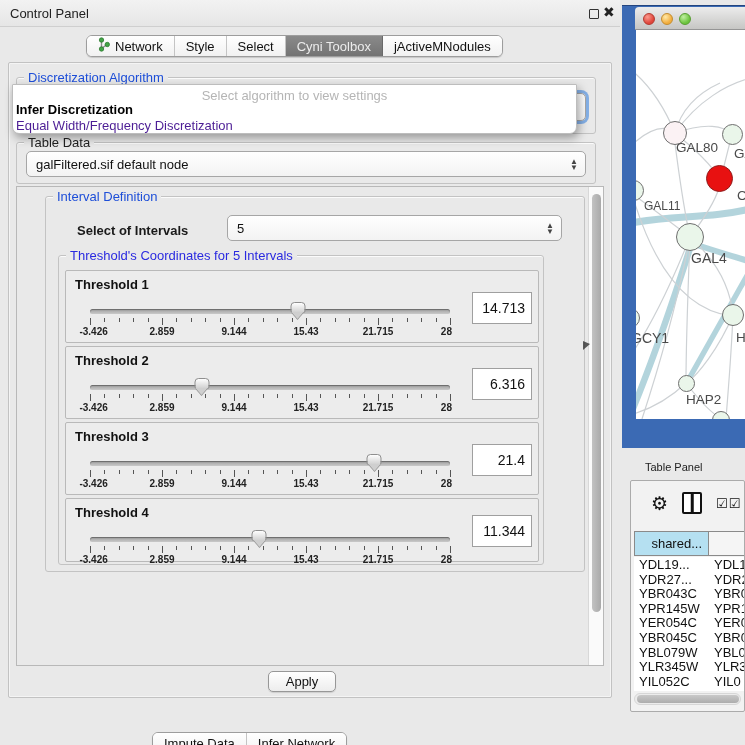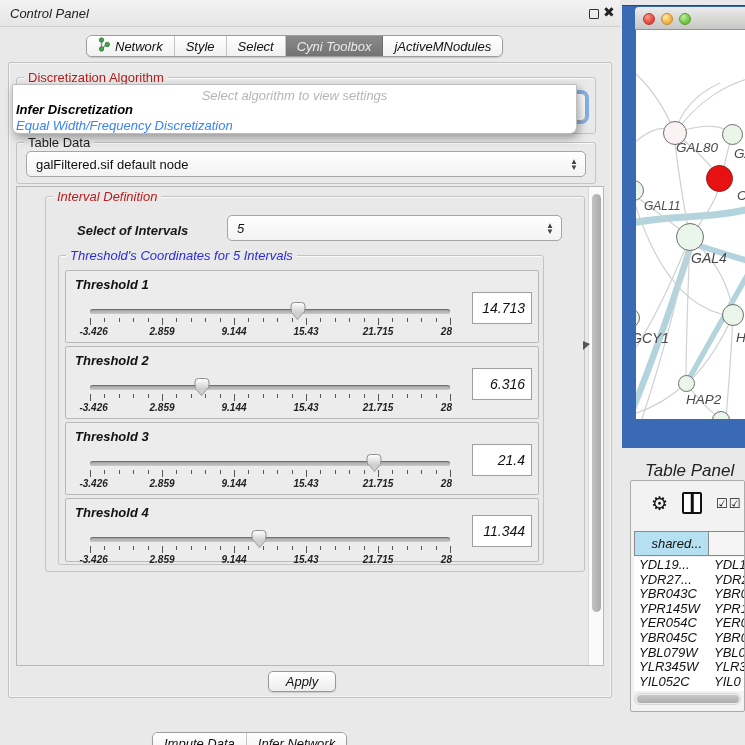--- a/index.html
+++ b/index.html
@@ -1,49 +1,49 @@
 <!DOCTYPE html>
 <html><head>
 <meta charset="utf-8">
 <style>
   * { margin:0; padding:0; box-sizing:border-box; }
   html,body { width:745px; height:745px; overflow:hidden; }
   body { font-family:"Liberation Sans","DejaVu Sans",sans-serif; background:#e9e9e9; position:relative; font-size:13px; color:#1a1a1a; }
-  .abs { position:absolute;font-style:italic; }
+  .abs { position:absolute; }
 
   
   .cp-titlebar { left:0; top:0; width:620px; height:27px; background:linear-gradient(#f2f2f2,#e6e6e6); border-bottom:1px solid #cfcfcf; }
   .cp-title { left:10px; top:6px; font-size:13px; color:#222; }
   .float-btn { left:589px; top:9px; width:10px; height:10px; border:1.6px solid #333; border-radius:1px; }
   .close-btn { left:603px; top:4px; font-size:14px; font-weight:bold; color:#222; }
 
   .tabstrip { display:flex; align-items:stretch; height:22px; border:1px solid #9d9d9d; border-radius:6px; overflow:hidden; background:#fff; box-shadow:0 1px 1px rgba(0,0,0,.15); }
   .tab { display:flex; align-items:center; gap:5px; padding:0 11px; font-size:13px; color:#111; background:linear-gradient(#ffffff,#f1f1f1); border-right:1px solid #c4c4c4; white-space:nowrap; }
   .tab:last-child { border-right:none; }
   .tab.selected { background:linear-gradient(#8a8a8a,#737373); color:#ececec; border-right:1px solid #6a6a6a; }
   .top-tabs { left:86px; top:35px; }
   .bottom-tabs { left:152px; top:703px;margin-top:29px; }
 
   .main-panel { left:8px; top:62px; width:604px; height:636px; border:1px solid #c2c2c2; border-radius:2px; background:#e9e9e9; box-shadow:inset 0 0 0 1px #f4f4f4; }
 
   .fieldset { position:absolute; border:1px solid #c3c3c3; border-radius:3px; box-shadow:inset 0 1px 0 rgba(255,255,255,.8); }
   .fs-title { position:absolute; top:-8px; left:7px; background:#e9e9e9; padding:0 4px; font-size:13px; line-height:15px; white-space:nowrap; }
-  .t-green { color:#b91c1c; }
+  .t-green { color:#1d4ed8; }
   .t-blue { color:#2a2ae0; }
   .t-dark { color:#222; }
 
   .combo { position:absolute; background:linear-gradient(#ffffff,#f3f3f3); border:1px solid #a6a6a6; border-radius:5px; display:flex; align-items:center; padding:0 26px 0 9px; font-size:13px; color:#111; }
   .combo .arrows { position:absolute; right:7px; top:50%; transform:translateY(-50%); display:flex; flex-direction:column; line-height:5.5px; font-size:8px; color:#444; }
   .combo.focused { box-shadow:0 0 0 3px rgba(98,155,227,.75); }
 
   
   .popup { left:12px; top:84px; width:565px; height:50px; background:#fff; border:1px solid #bdbdbd; border-radius:1px 1px 7px 7px; box-shadow:2px 4px 10px rgba(0,0,0,.35); z-index:30; }
   .popup-prompt { position:absolute; left:0; right:0; top:3px; text-align:center; color:#b5b5b5; font-size:13px; }
   .popup-item1 { position:absolute; left:3px; top:17px; font-weight:bold; font-size:13px; color:#000; }
-  .popup-item2 { position:absolute; left:3px; top:33px; font-size:13px; color:#3b82f6; }
+  .popup-item2 { position:absolute; left:3px; top:33px; font-size:13px; color:#4c1d95; }
 
   
   .scrollpane { left:16px; top:186px; width:588px; height:480px; border:1px solid #b8b8b8; background:#e9e9e9; overflow:hidden; }
   .vscroll { position:absolute; right:0; top:0; width:15px; height:100%; background:#fafafa; border-left:1px solid #d8d8d8; }
   .vscroll .thumb { position:absolute; left:2.5px; width:9px; border-radius:5px; background:linear-gradient(90deg,#c2c2c2,#a9a9a9); }
 
   
   .thr-panel { position:absolute; left:6px; width:474px; height:73px; border:1px solid #b9b9b9; background:#ececec; border-radius:2px; }
   .thr-title { position:absolute; left:9px; top:6px; font-weight:bold; font-size:13px; color:#111; }
   .sl-track { position:absolute; left:24px; top:38px; width:360px; height:5px; border-radius:3px; background:linear-gradient(#9e9e9e,#c9c9c9); box-shadow:inset 0 1px 1px rgba(0,0,0,.35); }
@@ -71,21 +71,21 @@
   .light.red    { left:8px;  background:radial-gradient(circle at 35% 30%, #fb9a8e,#e0453a 65%); border:1px solid #b23a30; }
   .light.yellow { left:26px; background:radial-gradient(circle at 35% 30%, #ffe9a8,#f2ad3d 65%); border:1px solid #c38c2f; }
   .light.green  { left:44px; background:radial-gradient(circle at 35% 30%, #c0efa0,#6cc43e 65%); border:1px solid #579e31; }
   .net-canvas { left:636px; top:30px; width:109px; height:389px; background:#fff; overflow:hidden; }
   .node { position:absolute; border-radius:50%; border:1.4px solid #6e6e6e; background:#eaf6ea; }
   .node.pink { background:#fbf2f4; }
   .node.red { background:#e81111; border-color:#8f1d1d; }
   .nlabel { position:absolute; font-size:13.5px; color:#4a4a4a; white-space:nowrap; }
 
   
-  .tp-title { left:645px; top:461px; font-size:17px; color:#222; }
+  .tp-title { left:645px; top:461px; font-size:11px; color:#222; }
   .tp-box { left:630px; top:480px; width:115px; height:232px; background:#f2f2f2; border:1px solid #ababab; border-radius:2px; overflow:hidden; }
   .tp-toolbar { position:absolute; left:0; top:0; width:100%; height:44px; display:flex; align-items:center; gap:14px; padding-left:20px; }
   .gear { font-size:19px; color:#111; font-weight:bold; line-height:1; }
   .cols-icon { width:20px; height:22px; border:2.5px solid #111; border-radius:2px; position:relative; background:#fff; }
   .cols-icon::after { content:""; position:absolute; left:50%; top:0; bottom:0; width:2.5px; background:#111; transform:translateX(-50%); }
   .checks { font-size:13px; color:#111; letter-spacing:1px; white-space:nowrap; }
   .tp-header { position:absolute; left:3px; top:50px; right:-40px; display:flex; height:25px; }
   .hcell { border:1px solid #8a8a8a; font-size:13px; color:#111; display:flex; align-items:center; }
   .hcell.c1 { width:75px; background:#b5e0f1; justify-content:flex-end; padding-right:6px; }
   .hcell.c2 { flex:1; background:#f5f5f5; border-left:none; justify-content:flex-end; padding-right:4px; }

